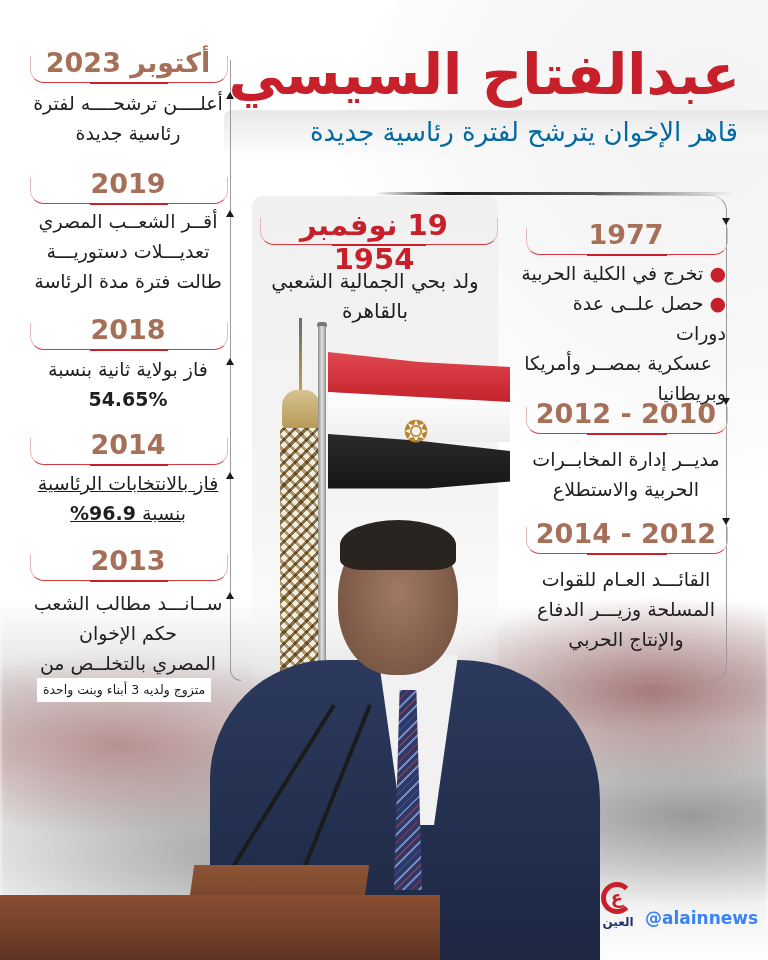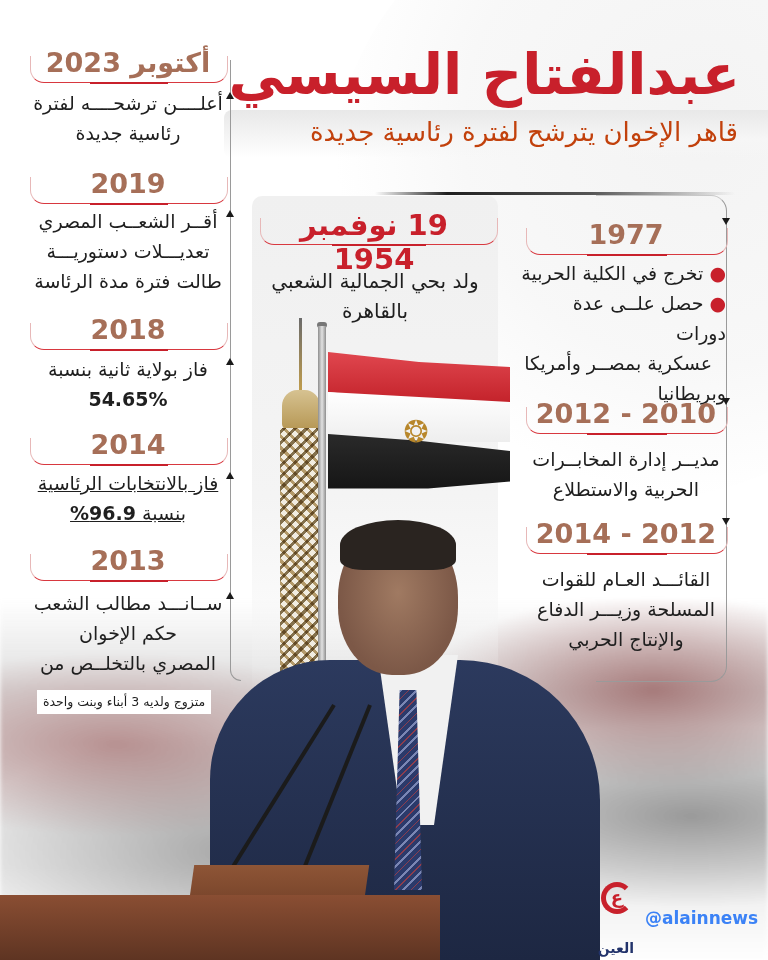--- a/index.html
+++ b/index.html
@@ -30,21 +30,21 @@
     color: #c8202b; font-size: 56px; font-weight: bold; line-height: 66px;
     font-family: "DejaVu Sans", sans-serif; letter-spacing: -1px;
   }
   .subtitle-bar {
     position: absolute; left: 224px; top: 110px; width: 544px; height: 48px;
     background: linear-gradient(to bottom, #e8e8e8 0%, #f6f6f6 60%, rgba(255,255,255,0) 100%);
     border-radius: 8px 0 0 8px;
   }
   .subtitle {
     position: absolute; right: 30px; top: 112px;
-    color: #c2410c; font-size: 26px; line-height: 40px;
+    color: #0369a1; font-size: 26px; line-height: 40px;
   }
   
   .year {
     position: absolute; color: #a66f58; font-weight: bold; text-align: center;
     font-size: 27px; line-height: 34px;
   }
   .year.red { color: #c8202b; }
   .pill {
     position: absolute; height: 26px;
     border-bottom: 1.5px solid #d8383f;
@@ -85,21 +85,21 @@
     border-radius: 10px;
   }
   .center-topline {
     position: absolute; left: 375px; top: 192px; width: 360px; height: 3px;
     background: linear-gradient(to right, rgba(30,30,30,0), #1f1f1f 20%, #555 60%, rgba(200,200,200,0));
     border-radius: 2px;
   }
   .bullet { color: #c8202b; margin-left: 6px; }
   .note {
     position: absolute; left: 37px; top: 678px; padding: 2px 6px;
-    background: #ffffff; color: #1f1f1f; font-size: 12.5px; line-height: 20px; margin-top: 12px;
+    background: #ffffff; color: #1f1f1f; font-size: 12.5px; line-height: 20px;
   }
   
   .tower-spire { position: absolute; left: 299px; top: 318px; width: 3px; height: 80px; background: linear-gradient(#6b6b6b, #c9a24a); }
   .tower-head {
     position: absolute; left: 282px; top: 390px; width: 38px; height: 40px;
     background: linear-gradient(#d6c291, #b69754);
     border-radius: 40% 40% 6px 6px;
   }
   .tower-body {
     position: absolute; left: 280px; top: 428px; width: 42px; height: 270px;
@@ -133,21 +133,21 @@
     background: linear-gradient(to bottom, #8a4e33, #5e3422);
   }
   .podium-top { position: absolute; left: 190px; top: 865px; width: 175px; height: 60px; background: linear-gradient(#8e5536, #6a3a24); transform: skewX(-8deg); }
   
   .logo-ring {
     position: absolute; left: 601px; top: 882px; width: 32px; height: 32px;
     border: 5px solid #c8202b; border-radius: 50%; box-sizing: border-box;
     border-right-color: transparent;
   }
   .logo-glyph { position: absolute; left: 604px; top: 883px; width: 26px; text-align: center; color: #c8202b; font-size: 18px; font-weight: bold; line-height: 30px; direction: ltr; }
-  .logo-name { position: absolute; left: 602px; top: 940px; width: 32px; text-align: center; color: #22336b; font-size: 14px; font-weight: bold; }
+  .logo-name { position: absolute; left: 602px; top: 915px; width: 32px; text-align: center; color: #22336b; font-size: 12px; font-weight: bold; }
   .handle { position: absolute; left: 645px; top: 908px; color: #3b82f6; font-size: 17px; font-weight: bold; direction: ltr; }
 </style>
 </head>
 <body>
 
 <div class="bg-swoosh"></div>
 <div class="crowd"></div>
 
 <div class="title">عبدالفتاح السيسي</div>
 <div class="subtitle-bar"></div>

